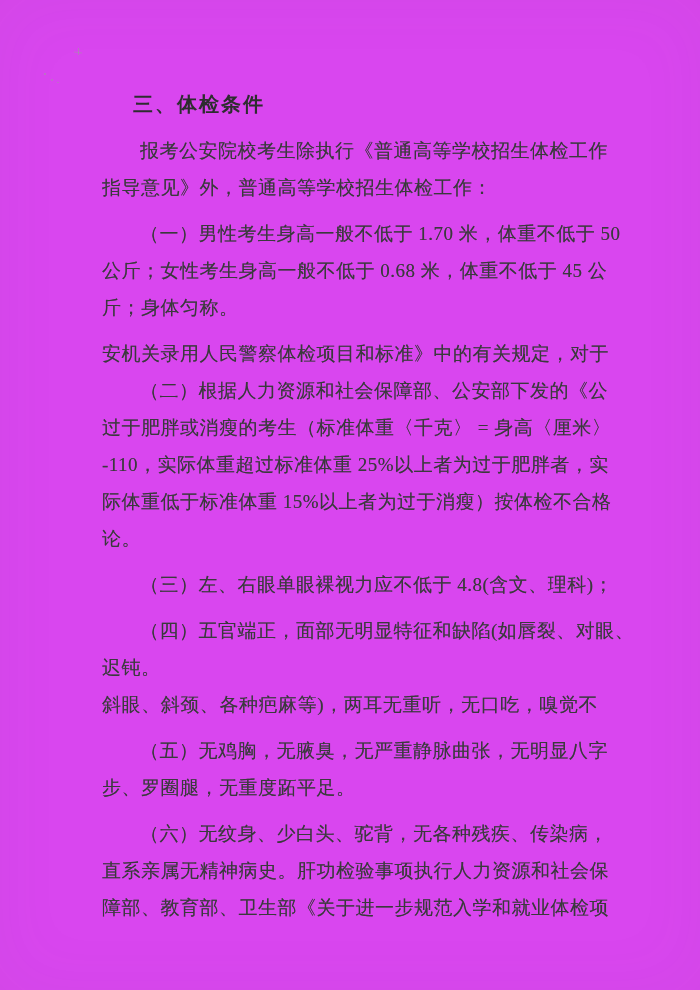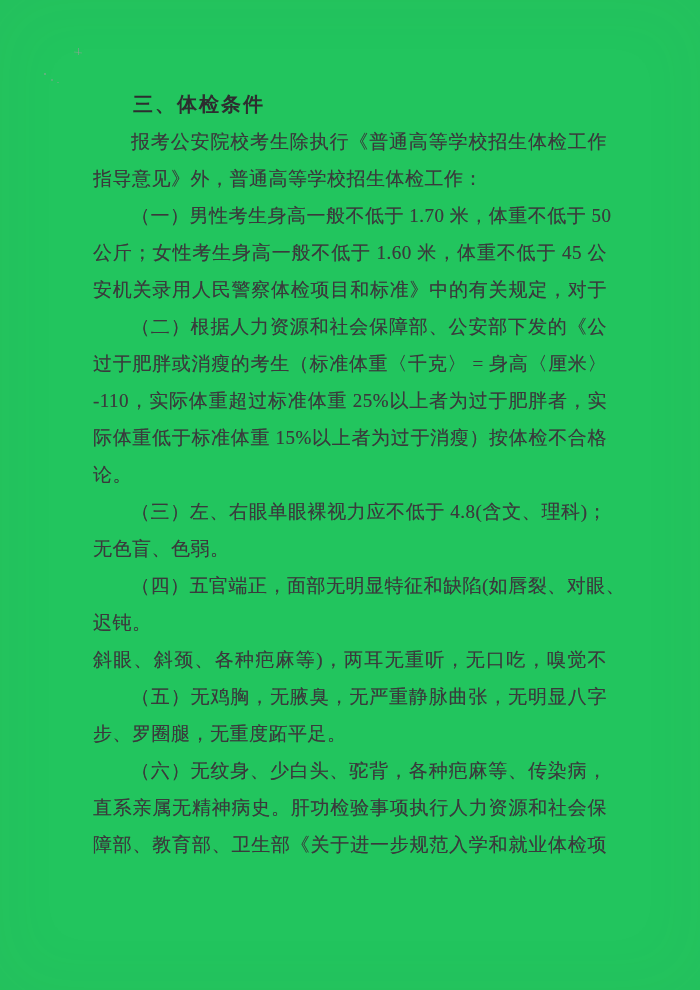--- a/index.html
+++ b/index.html
@@ -1,21 +1,21 @@
 <!DOCTYPE html>
 <html><head>
 <meta charset="utf-8">
 <style>
   html, body { margin: 0; padding: 0; background: #e9e9e7; }
   .page {
     position: relative;
     width: 700px;
     height: 990px;
     margin: 0 auto;
-    background: #22c55e;
+    background: #d946ef;
     box-shadow: inset 0 0 70px rgba(90,90,85,0.05);
     overflow: hidden;
     font-family: "Liberation Serif", serif;
     color: #3a3a3c;
   }
   .content {
     position: absolute;
     left: 93px;
     top: 86px;
     width: 514px;
@@ -26,21 +26,21 @@
     margin: 0;
     line-height: 37px;
     height: 37px;
     text-indent: 2em;
     font-size: 20px;
     font-weight: 700;
     font-family: "Liberation Sans", sans-serif;
     color: #2d2d2f;
     letter-spacing: 2px;
   }
-  p.para { margin: 0; }
+  p.para { margin: 9px; }
   .line {
     line-height: 37px;
     height: 37px;
     white-space: nowrap;
     text-align: justify;
     text-align-last: justify;
     text-shadow: 0 0 0.6px rgba(58,58,60,0.55);
   }
   .line.first { text-indent: 2em; }
   .line.end { text-align-last: left; }
@@ -67,48 +67,48 @@
 
     <h3 class="heading">三、体检条件</h3>
 
     <p class="para">
       <span class="line first" style="display:block">报考公安院校考生除执行《普通高等学校招生体检工作</span>
       <span class="line end" style="display:block">指导意见》外，普通高等学校招生体检工作：</span>
     </p>
 
     <p class="para">
       <span class="line first" style="display:block">（一）男性考生身高一般不低于 1.70 米，体重不低于 50</span>
-      <span class="line" style="display:block">公斤；女性考生身高一般不低于 1.60 米，体重不低于 45 公</span>
+      <span class="line" style="display:block">公斤；女性考生身高一般不低于 0.68 米，体重不低于 45 公</span>
+      <span class="line end" style="display:block">斤；身体匀称。</span>
     </p>
 
     <p class="para">
       <span class="line" style="display:block">安机关录用人民警察体检项目和标准》中的有关规定，对于</span>
       <span class="line first" style="display:block">（二）根据人力资源和社会保障部、公安部下发的《公</span>
       <span class="line" style="display:block">过于肥胖或消瘦的考生（标准体重〈千克〉 = 身高〈厘米〉</span>
       <span class="line" style="display:block">-110，实际体重超过标准体重 25%以上者为过于肥胖者，实</span>
       <span class="line" style="display:block">际体重低于标准体重 15%以上者为过于消瘦）按体检不合格</span>
       <span class="line end" style="display:block">论。</span>
     </p>
 
     <p class="para">
       <span class="line first" style="display:block">（三）左、右眼单眼裸视力应不低于 4.8(含文、理科)；</span>
-      <span class="line end" style="display:block">无色盲、色弱。</span>
     </p>
 
     <p class="para">
       <span class="line first" style="display:block">（四）五官端正，面部无明显特征和缺陷(如唇裂、对眼、</span>
       <span class="line end" style="display:block">迟钝。</span>
       <span class="line" style="display:block">斜眼、斜颈、各种疤麻等)，两耳无重听，无口吃，嗅觉不</span>
     </p>
 
     <p class="para">
       <span class="line first" style="display:block">（五）无鸡胸，无腋臭，无严重静脉曲张，无明显八字</span>
       <span class="line end" style="display:block">步、罗圈腿，无重度跖平足。</span>
     </p>
 
     <p class="para">
-      <span class="line first" style="display:block">（六）无纹身、少白头、驼背，各种疤麻等、传染病，</span>
+      <span class="line first" style="display:block">（六）无纹身、少白头、驼背，无各种残疾、传染病，</span>
       <span class="line" style="display:block">直系亲属无精神病史。肝功检验事项执行人力资源和社会保</span>
       <span class="line" style="display:block">障部、教育部、卫生部《关于进一步规范入学和就业体检项</span>
     </p>
 
   </div>
 </div>
 
 </body></html>

